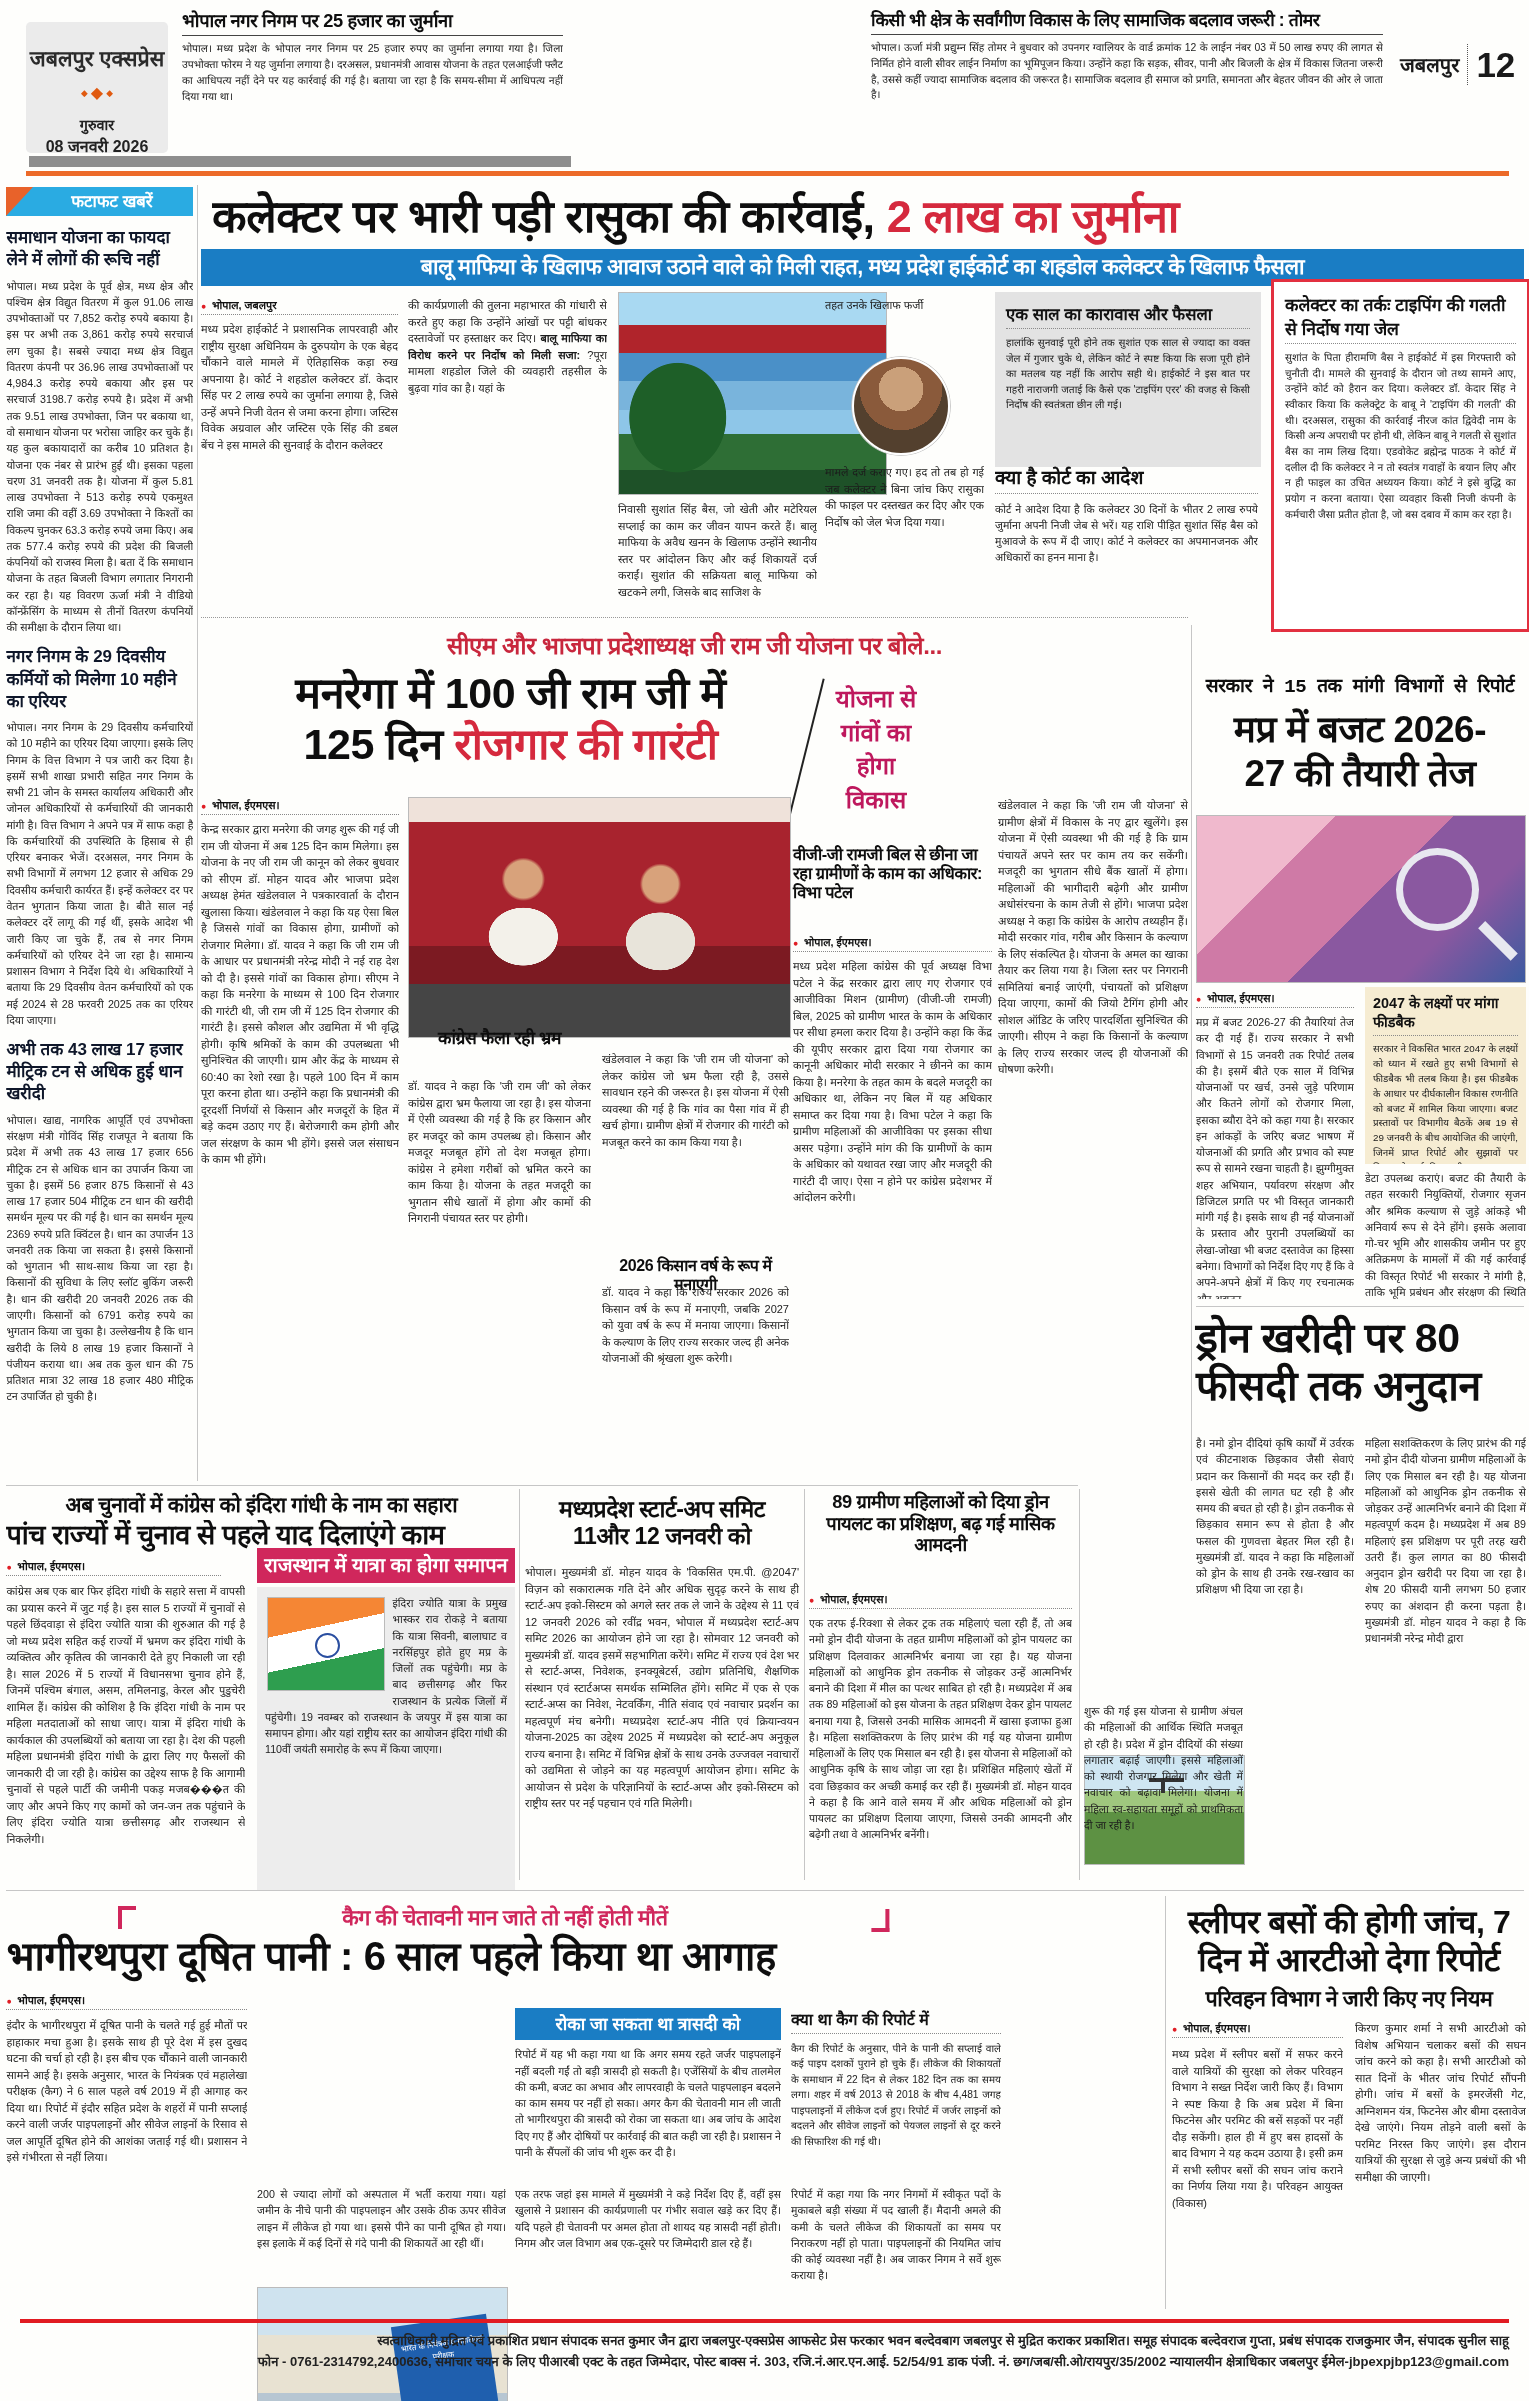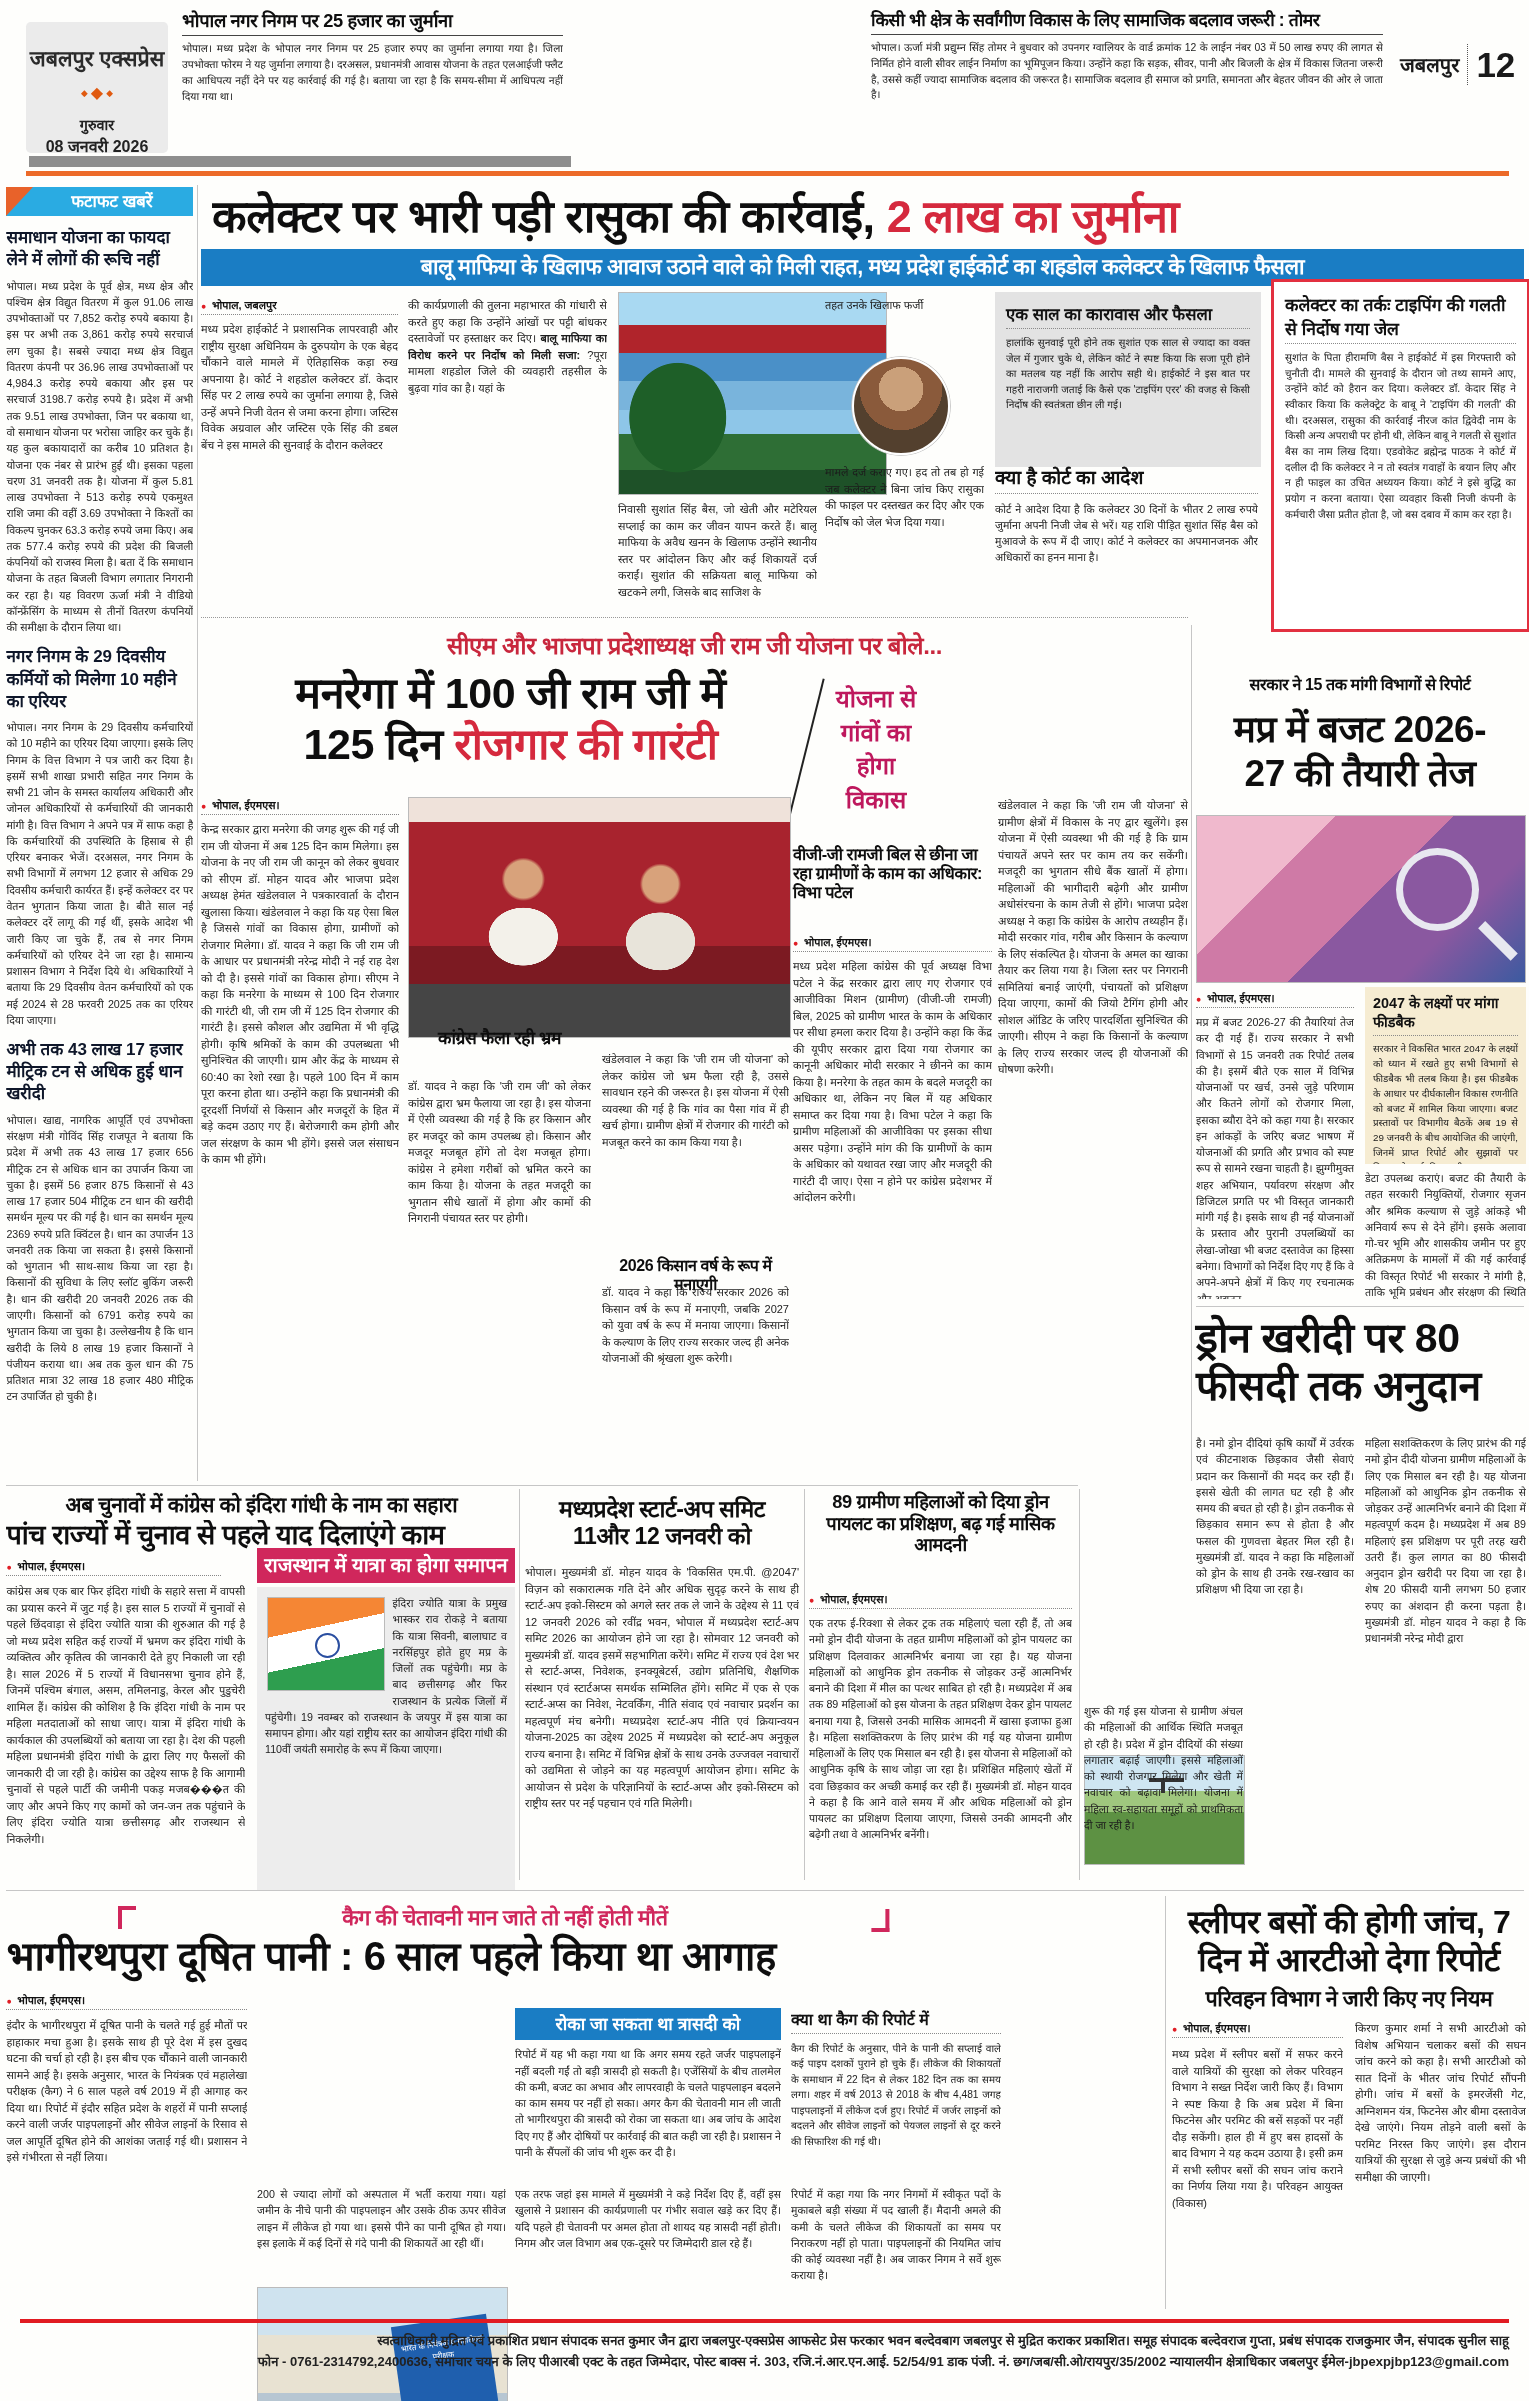--- a/index.html
+++ b/index.html
@@ -176,21 +176,21 @@
   <div class="abs hl ctr" style="left:602px;top:1257px;width:187px;font-size:16px;">2026 किसान वर्ष के रूप में मनाएगी</div>
   <div class="abs body-m clip" style="left:602px;top:1284px;width:187px;height:188px;">डॉ. यादव ने कहा कि राज्य सरकार 2026 को किसान वर्ष के रूप में मनाएगी, जबकि 2027 को युवा वर्ष के रूप में मनाया जाएगा। किसानों के कल्याण के लिए राज्य सरकार जल्द ही अनेक योजनाओं की श्रृंखला शुरू करेगी।</div>
   <div class="abs body-m clip" style="left:998px;top:797px;width:190px;height:675px;">खंडेलवाल ने कहा कि 'जी राम जी योजना' से ग्रामीण क्षेत्रों में विकास के नए द्वार खुलेंगे। इस योजना में ऐसी व्यवस्था भी की गई है कि ग्राम पंचायतें अपने स्तर पर काम तय कर सकेंगी। मजदूरी का भुगतान सीधे बैंक खातों में होगा। महिलाओं की भागीदारी बढ़ेगी और ग्रामीण अधोसंरचना के काम तेजी से होंगे। भाजपा प्रदेश अध्यक्ष ने कहा कि कांग्रेस के आरोप तथ्यहीन हैं। मोदी सरकार गांव, गरीब और किसान के कल्याण के लिए संकल्पित है। योजना के अमल का खाका तैयार कर लिया गया है। जिला स्तर पर निगरानी समितियां बनाई जाएंगी, पंचायतों को प्रशिक्षण दिया जाएगा, कामों की जियो टैगिंग होगी और सोशल ऑडिट के जरिए पारदर्शिता सुनिश्चित की जाएगी। सीएम ने कहा कि किसानों के कल्याण के लिए राज्य सरकार जल्द ही योजनाओं की घोषणा करेगी।</div>
 
   <div class="abs hl" style="left:793px;top:845px;width:199px;font-size:16.3px;">वीजी-जी रामजी बिल से छीना जा रहा ग्रामीणों के काम का अधिकार: विभा पटेल</div>
   <div class="abs byline" style="left:793px;top:934px;width:199px;">
     <span class="bdot">●</span><span>भोपाल, ईएमएस।</span>
   </div>
   <div class="abs body-m clip" style="left:793px;top:958px;width:199px;height:513px;">मध्य प्रदेश महिला कांग्रेस की पूर्व अध्यक्ष विभा पटेल ने केंद्र सरकार द्वारा लाए गए रोजगार एवं आजीविका मिशन (ग्रामीण) (वीजी-जी रामजी) बिल, 2025 को ग्रामीण भारत के काम के अधिकार पर सीधा हमला करार दिया है। उन्होंने कहा कि केंद्र की यूपीए सरकार द्वारा दिया गया रोजगार का कानूनी अधिकार मोदी सरकार ने छीनने का काम किया है। मनरेगा के तहत काम के बदले मजदूरी का अधिकार था, लेकिन नए बिल में यह अधिकार समाप्त कर दिया गया है। विभा पटेल ने कहा कि ग्रामीण महिलाओं की आजीविका पर इसका सीधा असर पड़ेगा। उन्होंने मांग की कि ग्रामीणों के काम के अधिकार को यथावत रखा जाए और मजदूरी की गारंटी दी जाए। ऐसा न होने पर कांग्रेस प्रदेशभर में आंदोलन करेगी।</div>
 
-  <div class="abs hl ctr" style="left:1196px;top:676px;width:328px;font-size:16px;">सरकार ने 15 तक मांगी विभागों से रिपोर्ट</div>
+  <div class="abs hl ctr" style="left:1196px;top:676px;width:328px;font-size:19px;font-family:Liberation Mono, monospace;">सरकार ने 15 तक मांगी विभागों से रिपोर्ट</div>
   <div class="abs hl ctr" style="left:1196px;top:708px;width:328px;font-size:37px;">
     <div>मप्र में बजट 2026-</div>
     <div>27 की तैयारी तेज</div>
   </div>
   <div class="abs photo photo-budget" style="left:1196px;top:815px;width:328px;height:166px;">
     <div class="lens"></div>
     <div class="handle"></div>
   </div>
   <div class="abs byline" style="left:1196px;top:990px;width:158px;">
     <span class="bdot">●</span><span>भोपाल, ईएमएस।</span>

